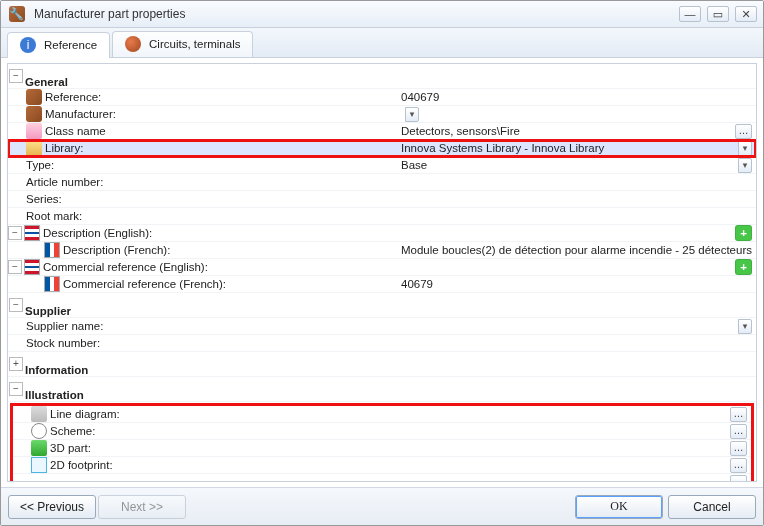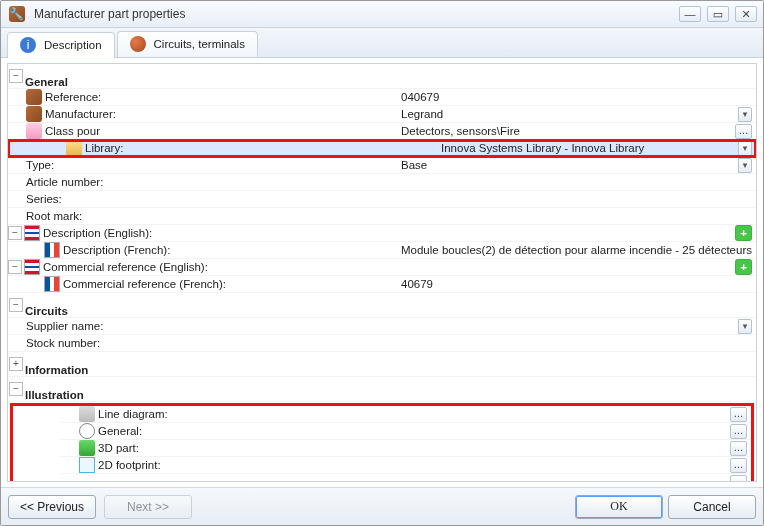--- a/index.html
+++ b/index.html
@@ -20,28 +20,28 @@
   .expander { width:14px; height:14px; margin:0 2px 0 1px; display:flex; align-items:center; justify-content:center; font-size:10px; color:#555; border:1px solid #bbb; background:#fff; cursor:pointer; line-height:1;}
   .indent0 { margin-left:0; }
   .indent1 { margin-left:18px; }
   .indent2 { margin-left:36px; }
   .icon { width:16px; height:16px; flex-shrink:0; display:inline-flex; align-items:center; justify-content:center; margin-right:3px; font-size:12px; line-height:1;}
   .section-title { font-weight:bold; color:#222;margin-top:12px; }
   .small-btn { width:17px; height:15px; border:1px solid #b7c2cf; background:linear-gradient(#fff,#e4ecf6); border-radius:2px; display:flex; align-items:center; justify-content:center; cursor:pointer; font-size:10px; color:#333; line-height:1;}
   .dd { width:14px; height:15px; border:1px solid #b7c2cf; background:linear-gradient(#fff,#e4ecf6); border-radius:0 2px 2px 0; display:flex; align-items:center; justify-content:center; cursor:pointer; color:#555; font-size:9px;}
   .plus-btn { width:17px; height:16px; background:#48c648; border-radius:3px; display:flex; align-items:center; justify-content:center; color:#fff; font-weight:bold; cursor:pointer; box-shadow:inset 0 0 0 1px rgba(0,0,0,.1);}
   .hl-row { background:#dde6ff; }
-  .hl-red { outline:3px solid #e11; outline-offset:-2px;padding-left:40px; }
+  .hl-red { outline:3px solid #e11; outline-offset:-2px; }
   .hl-red-group { border:3px solid #e11; }
-  .illus-group { margin:1px 2px;padding-left:48px; }
+  .illus-group { margin:1px 2px; }
   .footer { height:38px; display:flex; align-items:center; padding:0 7px; border-top:1px solid #d2d9e2; background:linear-gradient(#f5f8fc,#e7edf4);}
   .footer .spacer { flex:1;}
   .btn { min-width:88px; height:24px; padding:0 10px; border:1px solid #9aaabb; background:linear-gradient(#fff,#e5ecf4); border-radius:3px; cursor:pointer; display:inline-flex; align-items:center; justify-content:center; margin-left:5px; font-size:12px;}
   .btn.disabled { opacity:.45; cursor:default;}
-  .btn.left { margin-left:0; margin-right:8px; }
+  .btn.left { margin-left:0; margin-right:2px; }
   .btn.default { box-shadow:0 0 0 1px #5aa0ff inset;font-family:Liberation Serif, serif;}
   
   .ico-wrench { background:linear-gradient(135deg,#b56a3a,#8a4a20); border-radius:3px; color:#fff;}
   .ico-info  { background:#3b7bd6; border-radius:50%; color:#fff;}
   .ico-circ  { background:radial-gradient(circle at 35% 35%,#e77a4a,#a04820); border-radius:50%;}
   .ico-flagfr{ background:linear-gradient(to right,#0055a4 33%,#fff 33%,#fff 66%,#ef4135 66%); border:1px solid #aaa;}
   .ico-flagen{ background:linear-gradient(to bottom,#cf142b 20%,#fff 20%,#fff 40%,#0a4fa0 40%,#0a4fa0 60%,#fff 60%,#fff 80%,#cf142b 80%); border:1px solid #aaa; }
   .ico-folder{ background:linear-gradient(#ffe28f,#e6b44e); border-radius:2px;}
   .ico-3d { background:linear-gradient(#6bd96b,#2fa82f); border-radius:2px;}
   .ico-grey { background:linear-gradient(#ddd,#bbb); border-radius:2px;}
@@ -58,21 +58,21 @@
     <span class="icon ico-wrench">🔧</span>
     <span class="title">Manufacturer part properties</span>
     <span class="winbtn">—</span>
     <span class="winbtn">▭</span>
     <span class="winbtn">✕</span>
   </div>
 
   <div class="tabbar">
     <div class="tab active">
       <span class="icon ico-info">i</span>
-      <span>Description</span>
+      <span>Reference</span>
     </div>
     <div class="tab">
       <span class="icon ico-circ"></span>
       <span>Circuits, terminals</span>
     </div>
   </div>
 
   <div class="content-outer">
     <div class="content">
 
@@ -91,33 +91,30 @@
             <span>040679</span>
           </div>
       </div>
 
       <div class="row">
         <div class="left">
             <span class="indent1"></span>
             <span class="icon ico-wrench"></span>
             <span>Manufacturer:</span>
           </div>
-        <div class="right">
-            <span>Legrand</span>
-          </div>
         <div class="endbtn">
             <span class="dd">▾</span>
           </div>
       </div>
 
       <div class="row">
         <div class="left">
             <span class="indent1"></span>
             <span class="icon ico-pink"></span>
-            <span>Class pour</span>
+            <span>Class name</span>
           </div>
         <div class="right">
             <span>Detectors, sensors\Fire</span>
           </div>
         <div class="endbtn">
             <span class="small-btn">…</span>
           </div>
       </div>
 
       <div class="row hl-row hl-red">
@@ -222,21 +219,21 @@
             <span class="icon ico-flagfr"></span>
             <span>Commercial reference (French):</span>
           </div>
         <div class="right">
             <span>40679</span>
           </div>
       </div>
 
       <div class="row">
         <span class="expander">−</span>
-        <span class="section-title">Circuits</span>
+        <span class="section-title">Supplier</span>
       </div>
       <div class="row">
         <div class="left">
             <span class="indent1"></span>
             <span>Supplier name:</span>
           </div>
         <div class="right">
             <span></span>
           </div>
         <div class="endbtn">
@@ -274,21 +271,21 @@
               <span></span>
             </div>
           <div class="endbtn">
               <span class="small-btn">…</span>
             </div>
         </div>
         <div class="row">
           <div class="left">
               <span class="indent1"></span>
               <span class="icon ico-sched"></span>
-              <span>General:</span>
+              <span>Scheme:</span>
             </div>
           <div class="right">
               <span></span>
             </div>
           <div class="endbtn">
               <span class="small-btn">…</span>
             </div>
         </div>
         <div class="row">
           <div class="left">

